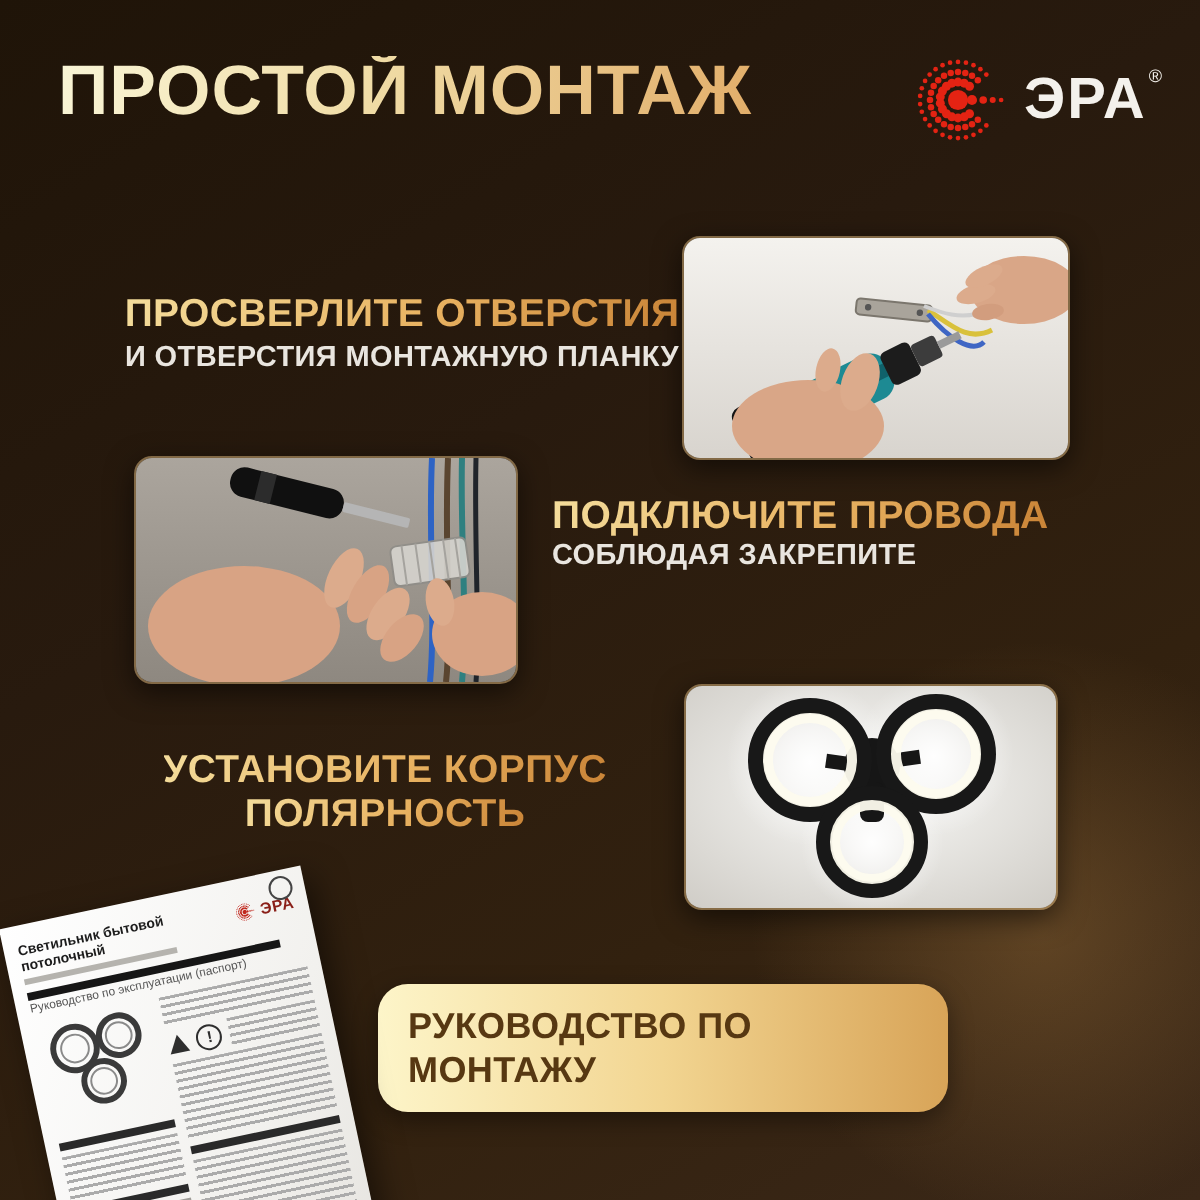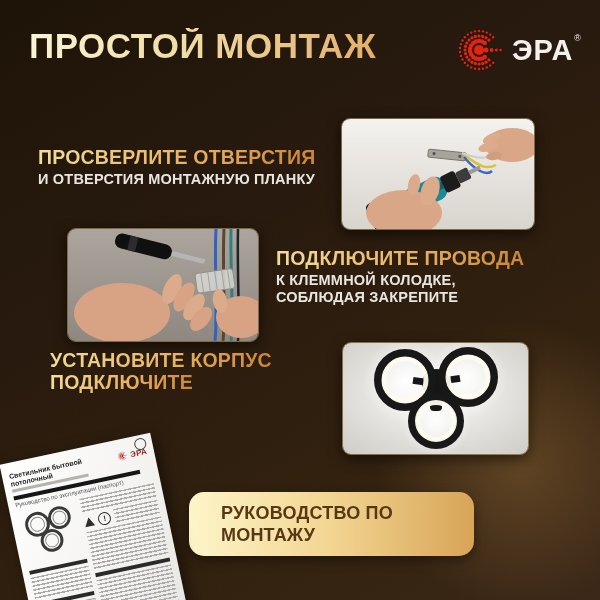--- a/index.html
+++ b/index.html
@@ -30,37 +30,37 @@
     position:absolute;z-index:2;border-radius:9px;overflow:hidden;
     border:1px solid rgba(219,184,126,.5);
     box-shadow:0 4px 14px rgba(0,0,0,.55);
   }
   .photo svg{display:block;width:100%;height:100%;}
   .photo1{left:341px;top:118px;width:192px;height:110px;}
   .photo2{left:67px;top:228px;width:190px;height:112px;}
   .photo3{left:342px;top:342px;width:185px;height:111px;}
   
   .step-text{position:absolute;z-index:3;}
-  .st1{left:38px;top:147px;width:298px;text-align:left;}
+  .st1{left:52px;top:147px;width:298px;text-align:center;}
   .st2{left:276px;top:248px;width:310px;text-align:left;}
-  .st3{left:50px;top:350px;width:285px;text-align:left;}
+  .st3{left:50px;top:375px;width:285px;text-align:center;}
   .step-h{
     font-size:19.5px;font-weight:700;letter-spacing:.2px;line-height:1.12;
     display:inline-block;
     background:linear-gradient(110deg,#f4dd9c 0%,#e8b261 55%,#c98336 100%);
     -webkit-background-clip:text;background-clip:text;color:transparent;-webkit-text-fill-color:transparent;
   }
   .step-sub{font-size:14.5px;font-weight:700;color:#e9e5df;line-height:1.18;margin-top:2px;letter-spacing:.2px;}
   
   .banner{
     position:absolute;left:189px;top:492px;width:285px;height:64px;z-index:4;
     border-radius:15px;
     background:linear-gradient(90deg,#fdf5c9 0%,#f2d591 50%,#d8a458 100%);
     box-shadow:0 4px 12px rgba(0,0,0,.4);
-    display:flex;flex-direction:column;justify-content:center;padding-left:32px;box-sizing:border-box;
+    display:flex;flex-direction:column;justify-content:center;padding-left:15px;box-sizing:border-box;
   }
   .banner div{font-size:18px;font-weight:700;color:#573812;line-height:1.24;letter-spacing:.2px;}
   
   .paper{
     position:absolute;left:24px;top:446px;width:154px;height:252px;z-index:5;
     background:linear-gradient(120deg,#ffffff 0%,#f2f1ee 60%,#e2e0db 100%);
     transform:rotate(-12deg);
     box-shadow:4px 6px 16px rgba(0,0,0,.5);
     padding:8px 7px;box-sizing:border-box;color:#222;
   }
@@ -242,27 +242,26 @@
       <ellipse cx="104" cy="60" rx="8" ry="16" fill="#dcab8c" transform="rotate(25 104 60)"></ellipse>
       <ellipse cx="116" cy="68" rx="8" ry="16" fill="#d8a384" transform="rotate(30 116 68)"></ellipse>
       <ellipse cx="126" cy="78" rx="8" ry="15" fill="#dcab8c" transform="rotate(35 126 78)"></ellipse>
       <ellipse cx="133" cy="90" rx="8" ry="14" fill="#d8a384" transform="rotate(40 133 90)"></ellipse>
       <ellipse cx="173" cy="88" rx="25" ry="21" fill="#d8a384"></ellipse>
       <ellipse cx="152" cy="72" rx="7" ry="12" fill="#dcab8c" transform="rotate(-10 152 72)"></ellipse>
     </svg>
   </div>
   <div class="step-text st2">
     <div class="step-h">ПОДКЛЮЧИТЕ ПРОВОДА</div>
-    <div class="step-sub">К КЛЕММНОЙ КОЛОДКЕ,</div>
     <div class="step-sub" style="margin-top:0">СОБЛЮДАЯ ЗАКРЕПИТЕ</div>
   </div>
 
   <div class="step-text st3">
     <div class="step-h">УСТАНОВИТЕ КОРПУС</div><br>
-    <div class="step-h">ПОДКЛЮЧИТЕ</div>
+    <div class="step-h">ПОЛЯРНОСТЬ</div>
   </div>
   <div class="photo photo3">
     <svg viewBox="0 0 185 111">
       <defs>
         <radialGradient id="pg3" cx="0.5" cy="0.45" r="0.75">
             <stop offset="0" stop-color="#fafaf8"></stop>
             <stop offset="1" stop-color="#cfccc6"></stop>
           </radialGradient>
         <radialGradient id="gl" cx="0.5" cy="0.5" r="0.5">
             <stop offset="0" stop-color="#ffffff" stop-opacity="0.95"></stop>

